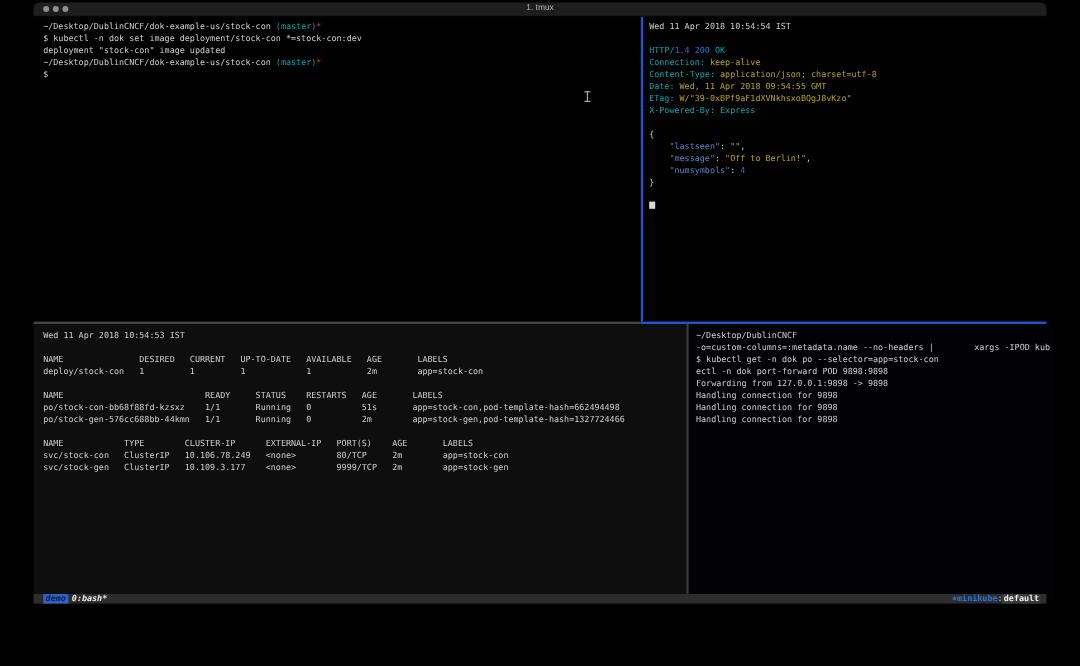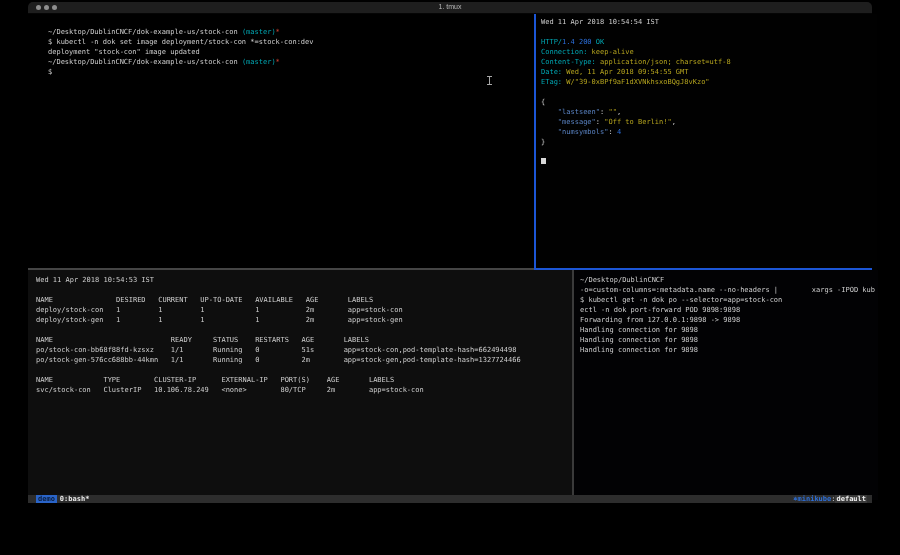--- a/index.html
+++ b/index.html
@@ -16,35 +16,35 @@
     background:#1e1e1e; border-radius:5px 5px 0 0;
     border-bottom:1px solid #050505;
   }
   .title-text {
     position:absolute; left:0; right:0; top:1px; text-align:center;
     font-family:"Liberation Sans", sans-serif; font-size:7px; color:#b9b9b9;
   }
   .lights { position:absolute; left:8px; top:3px; display:flex; gap:3px; }
   .light { width:5px; height:5px; border-radius:50%; background:#8e8e8e; border:0; padding:0; }
   .pane { position:absolute; overflow:hidden; }
-  .pane-top-left  { left:12px;   top:12px;  width:506px; height:254px; padding:13px 0 0 8px; background:#000; }
+  .pane-top-left  { left:0;   top:12px;  width:506px; height:254px; padding:3px 0 0 8px; background:#000; }
   .pane-top-right { left:508px; top:12px; width:336px; height:254px; padding:3px 0 0 5px; background:#010101; }
   .pane-bottom-left  { left:0; top:268px; width:544px; height:225px; padding:5px 0 0 8px; background:#0e0e0e; }
   .pane-bottom-right { left:546px; top:268px; width:298px; height:225px; padding:5px 0 0 6px; background:#020204; }
   .border-v-top    { position:absolute; left:506px; top:12px; width:2px; height:254px; background:#1c56d6; }
   .border-h-left   { position:absolute; left:0; top:266px; width:506px; height:2px; background:#454545; }
   .border-h-right  { position:absolute; left:506px; top:266px; width:338px; height:2px; background:#1c56d6; }
   .border-v-bottom { position:absolute; left:544px; top:268px; width:2px; height:225px; background:#3a3a3a; }
   .line { height:10px; line-height:10px; font-size:7px; white-space:pre; color:#cfcfcf; }
   .cursor-block { display:inline-block; width:5px; height:6px; background:#d8d8d8; vertical-align:baseline; }
   .statusbar {
     position:absolute; left:0; top:493px; width:100%; height:8px;
     background:#2d2d2d; font-size:7px; line-height:8px; white-space:pre;
   }
-  .status-left  { position:absolute; left:8px; top:0; }
+  .status-left  { position:absolute; left:8px; top:0;font-style:italic; }
   .status-right { position:absolute; right:5px; top:0; }
   .session-chip { background:#2a64c8; color:#0a1d3c; font-weight:bold; padding:0 2px; }
   .window-tab { color:#ececec; font-weight:bold; margin-left:3px; }
   .kube-icon, .kube-context { color:#2e6fd8; font-weight:bold; }
   .kube-sep { color:#c9c9c9; }
   .kube-namespace { color:#f0f0f0; font-weight:bold; background:#3a3a3a; padding:0 1px; }
   .ibeam { position:absolute; left:459px; top:74px; width:5px; height:9px; }
   .ibeam::before { content:""; position:absolute; left:2px; top:0; width:1px; height:9px; background:#a8a8a8; }
   .ibeam::after  { content:""; position:absolute; left:0; top:0; width:5px; height:1px; background:#a8a8a8; box-shadow:0 8px 0 #a8a8a8; }
 </style>
@@ -72,44 +72,45 @@
       </div>
     <div class="border-v-top"></div>
     <div class="pane pane-top-right">
         <div class="line"><span style="color: rgb(207, 207, 207);">Wed 11 Apr 2018 10:54:54 IST</span></div>
         <div class="line">&nbsp;</div>
         <div class="line"><span style="color: rgb(0, 167, 179);">HTTP/</span><span style="color: rgb(44, 111, 219);">1.4 200</span><span style="color: rgb(0, 167, 179);"> OK</span></div>
         <div class="line"><span style="color: rgb(0, 167, 179);">Connection:</span><span style="color: rgb(181, 164, 30);"> keep-alive</span></div>
         <div class="line"><span style="color: rgb(0, 167, 179);">Content-Type:</span><span style="color: rgb(181, 164, 30);"> application/json; charset=utf-8</span></div>
         <div class="line"><span style="color: rgb(0, 167, 179);">Date:</span><span style="color: rgb(181, 164, 30);"> Wed, 11 Apr 2018 09:54:55 GMT</span></div>
         <div class="line"><span style="color: rgb(0, 167, 179);">ETag:</span><span style="color: rgb(181, 164, 30);"> W/"39-0xBPf9aF1dXVNkhsxoBQgJ8vKzo"</span></div>
+        <div class="line"><span style="color: rgb(0, 167, 179);">X-Powered-By:</span><span style="color: rgb(0, 167, 179);"> Express</span></div>
         <div class="line">&nbsp;</div>
         <div class="line"><span style="color: rgb(207, 207, 207);">{</span></div>
         <div class="line"><span style="color: rgb(91, 132, 196);">    "lastseen"</span><span style="color: rgb(207, 207, 207);">: </span><span style="color: rgb(181, 164, 30);">""</span><span style="color: rgb(207, 207, 207);">,</span></div>
         <div class="line"><span style="color: rgb(91, 132, 196);">    "message"</span><span style="color: rgb(207, 207, 207);">: </span><span style="color: rgb(181, 164, 30);">"Off to Berlin!"</span><span style="color: rgb(207, 207, 207);">,</span></div>
         <div class="line"><span style="color: rgb(91, 132, 196);">    "numsymbols"</span><span style="color: rgb(207, 207, 207);">: </span><span style="color: rgb(44, 111, 219);">4</span></div>
         <div class="line"><span style="color: rgb(207, 207, 207);">}</span></div>
         <div class="line">&nbsp;</div>
         <div class="line"><span class="cursor-block"></span></div>
       </div>
     <div class="border-h-left"></div>
     <div class="border-h-right"></div>
     <div class="pane pane-bottom-left">
         <div class="line"><span style="color: rgb(207, 207, 207);">Wed 11 Apr 2018 10:54:53 IST</span></div>
         <div class="line">&nbsp;</div>
         <div class="line" style="color: rgb(207, 207, 207);">NAME               DESIRED   CURRENT   UP-TO-DATE   AVAILABLE   AGE       LABELS</div>
         <div class="line"><span style="color: rgb(207, 207, 207);">deploy/stock-con   1         1         1            1           2m        app=stock-con</span></div>
-        <div class="line"><span style="color: rgb(207, 207, 207);">deploy/stock-gen   1         1         1            1           2m        app=stock-gen</span></div>
         <div class="line">&nbsp;</div>
         <div class="line"><span style="color: rgb(207, 207, 207);">NAME                            READY     STATUS    RESTARTS   AGE       LABELS</span></div>
         <div class="line"><span style="color: rgb(207, 207, 207);">po/stock-con-bb68f88fd-kzsxz    1/1       Running   0          51s       app=stock-con,pod-template-hash=662494498</span></div>
         <div class="line"><span style="color: rgb(207, 207, 207);">po/stock-gen-576cc688bb-44kmn   1/1       Running   0          2m        app=stock-gen,pod-template-hash=1327724466</span></div>
         <div class="line">&nbsp;</div>
         <div class="line"><span style="color: rgb(207, 207, 207);">NAME            TYPE        CLUSTER-IP      EXTERNAL-IP   PORT(S)    AGE       LABELS</span></div>
         <div class="line"><span style="color: rgb(207, 207, 207);">svc/stock-con   ClusterIP   10.106.78.249   &lt;none&gt;        80/TCP     2m        app=stock-con</span></div>
+        <div class="line"><span style="color: rgb(207, 207, 207);">svc/stock-gen   ClusterIP   10.109.3.177    &lt;none&gt;        9999/TCP   2m        app=stock-gen</span></div>
       </div>
     <div class="border-v-bottom"></div>
     <div class="pane pane-bottom-right">
         <div class="line"><span style="color: rgb(207, 207, 207);">~/Desktop/DublinCNCF</span></div>
         <div class="line"><span style="color: rgb(207, 207, 207);">-o=custom-columns=:metadata.name --no-headers |        xargs -IPOD kub</span></div>
         <div class="line"><span style="color: rgb(207, 207, 207);">$ kubectl get -n dok po --selector=app=stock-con</span></div>
         <div class="line"><span style="color: rgb(207, 207, 207);">ectl -n dok port-forward POD 9898:9898</span></div>
         <div class="line"><span style="color: rgb(207, 207, 207);">Forwarding from 127.0.0.1:9898 -&gt; 9898</span></div>
         <div class="line"><span style="color: rgb(207, 207, 207);">Handling connection for 9898</span></div>
         <div class="line"><span style="color: rgb(207, 207, 207);">Handling connection for 9898</span></div>

